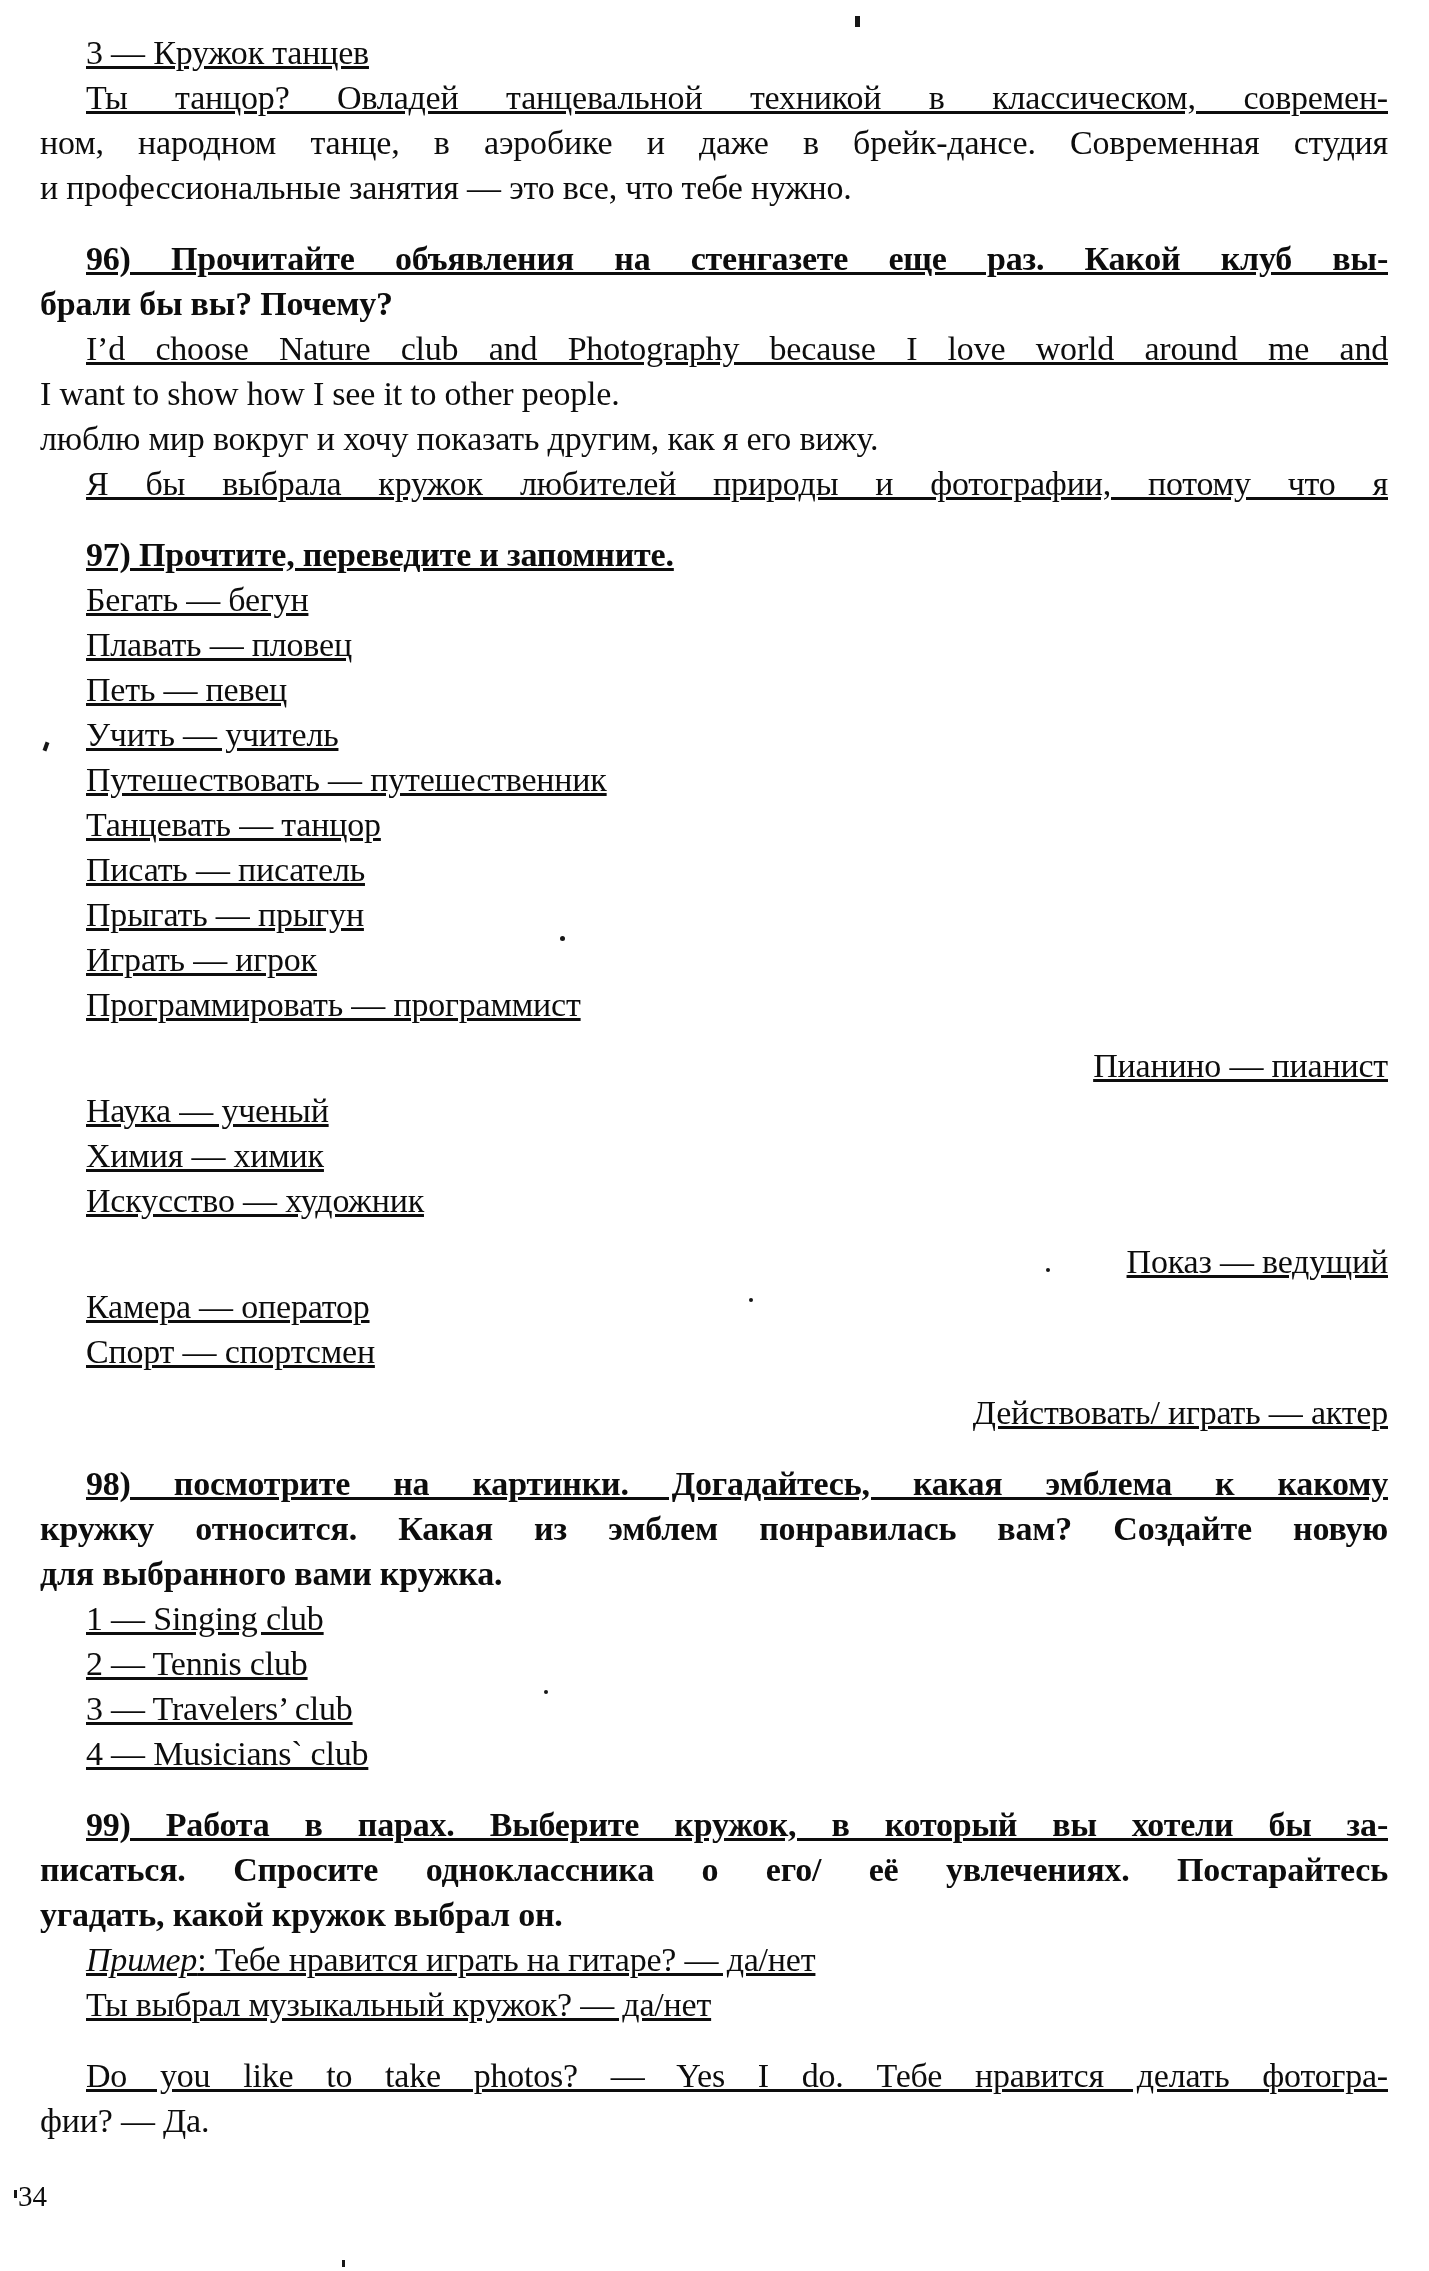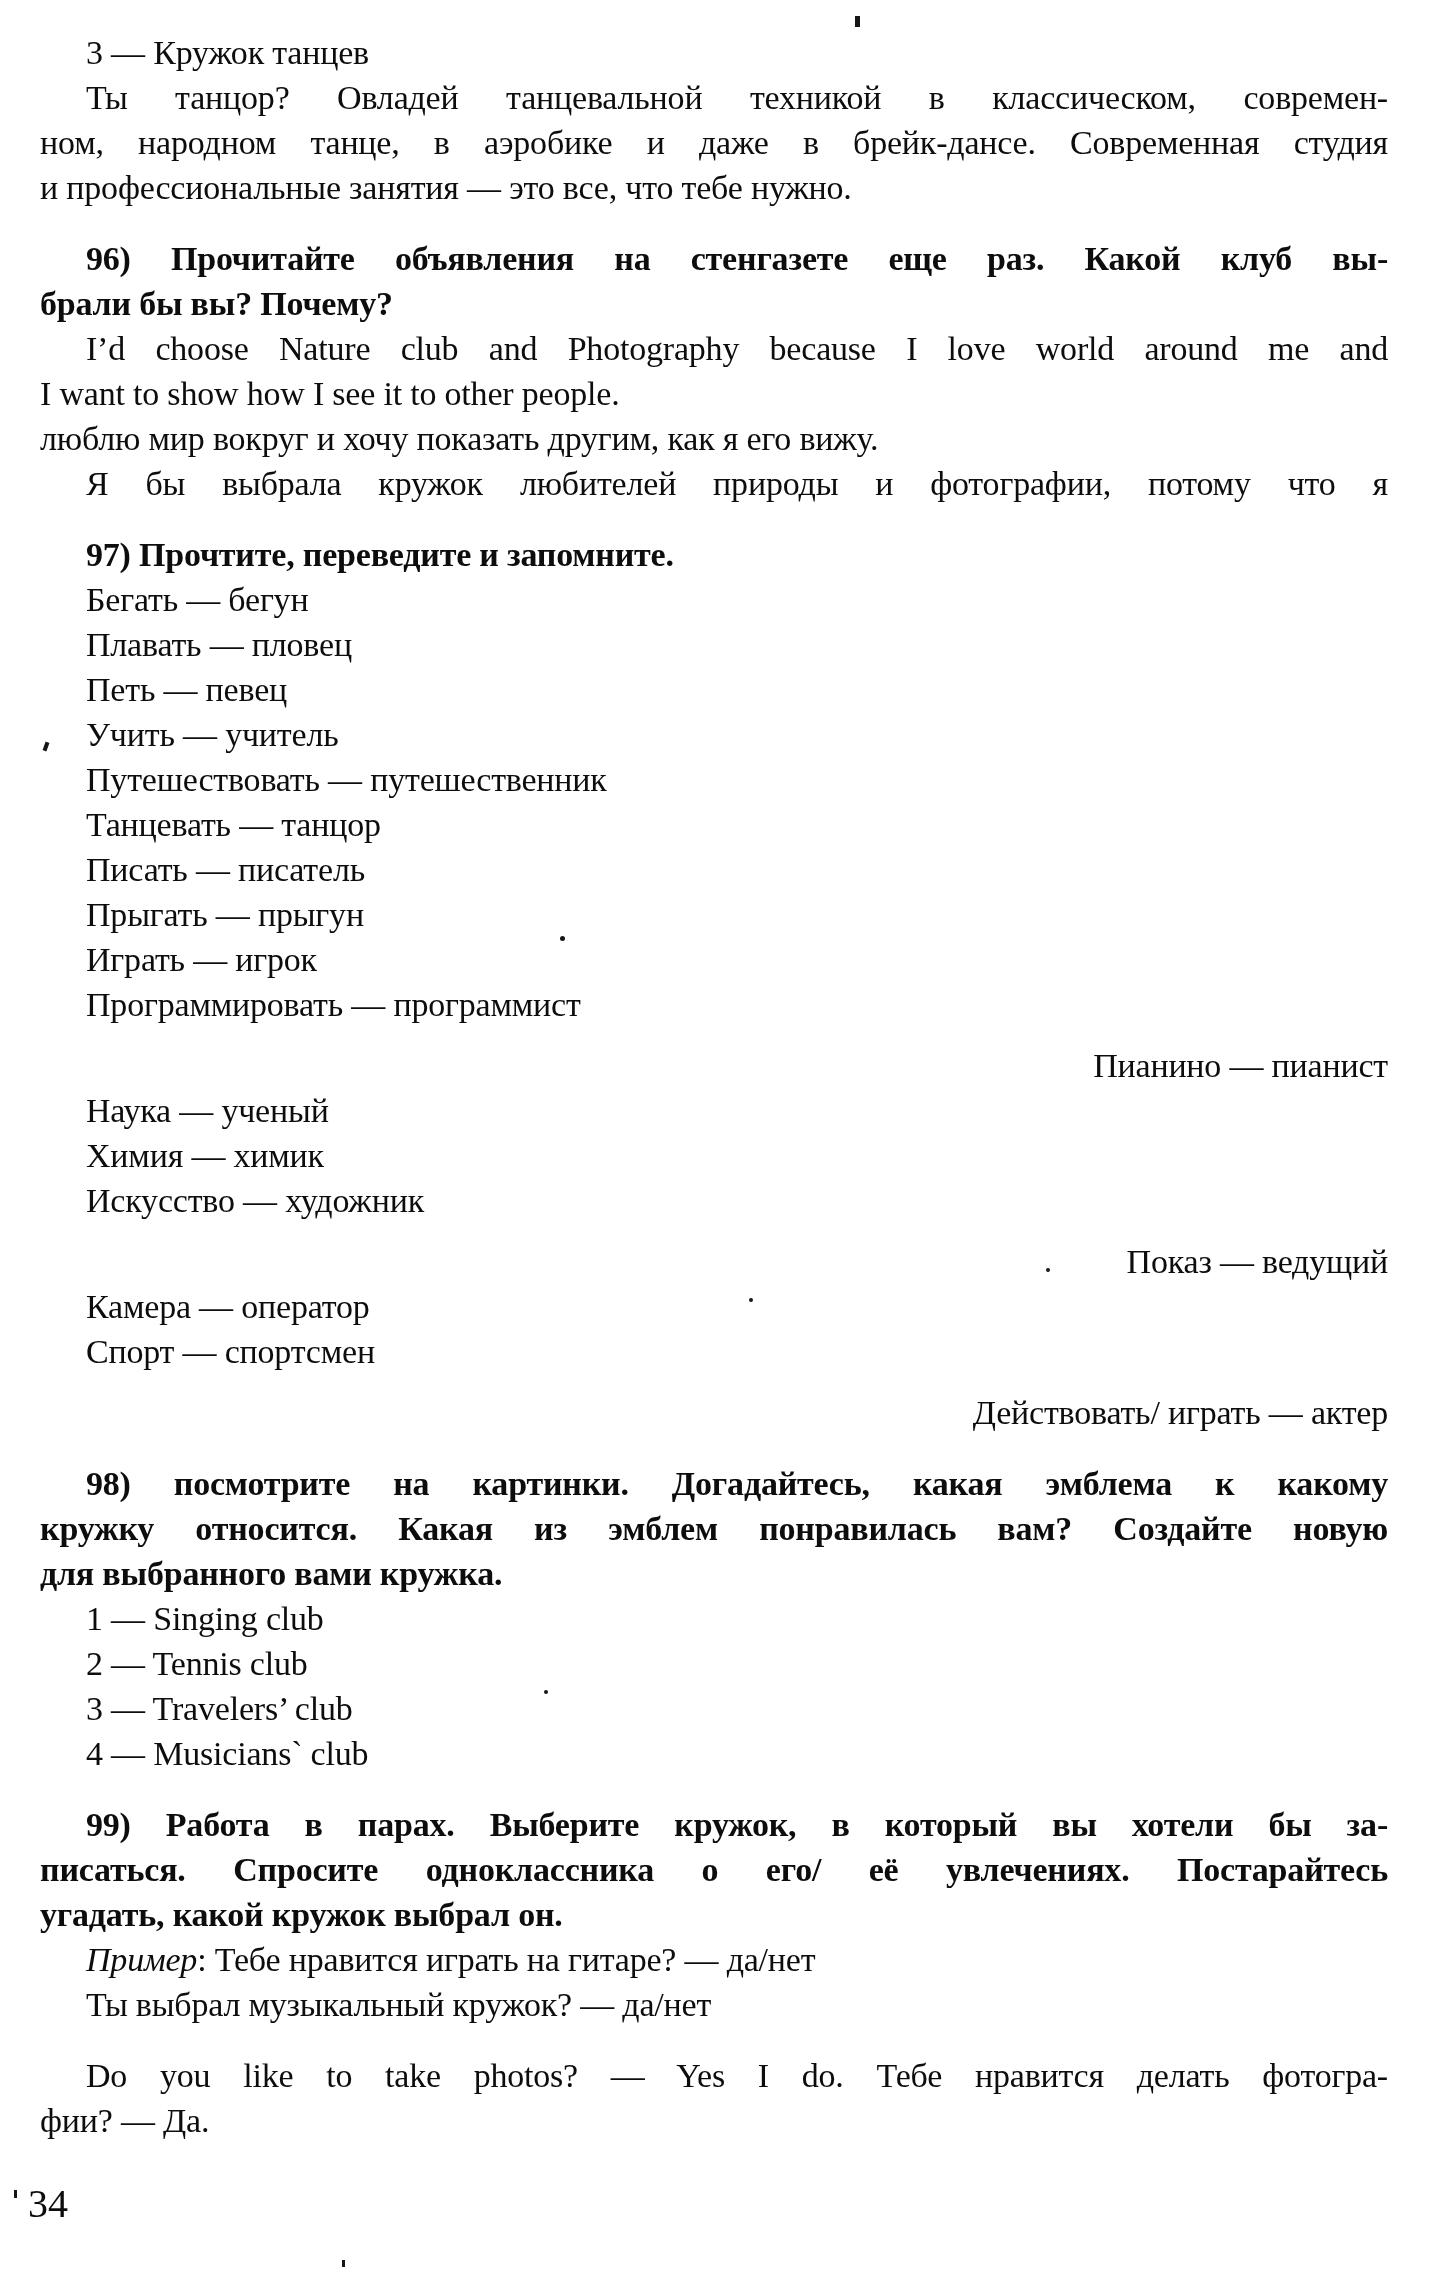--- a/index.html
+++ b/index.html
@@ -21,29 +21,29 @@
     line-height: 45px;
     letter-spacing: -0.2px;
     width: 1348px;
     white-space: nowrap;
   }
   .fill {
     white-space: normal;
     text-align: justify;
     text-align-last: justify;
   }
-  .indent { text-indent: 46px; }
+  .indent { text-indent: 46px; text-decoration: underline; }
   .b { font-weight: bold; }
   .i { font-style: italic; }
   .mt-sec { margin-top: 26px; }
   .mt-sm { margin-top: 16px; text-align: right; }
   .pagenum {
     position: absolute;
-    left: 28px; top: 2180px;
-    font-size: 40px;
+    left: 18px; top: 2180px;
+    font-size: 29px;
     letter-spacing: 0;
   }
   .speck { position: absolute; background: #161616; }
 </style>
 </head>
 <body>
 
 <div class="page">
 
   <div class="ln indent">3 — Кружок танцев</div>

